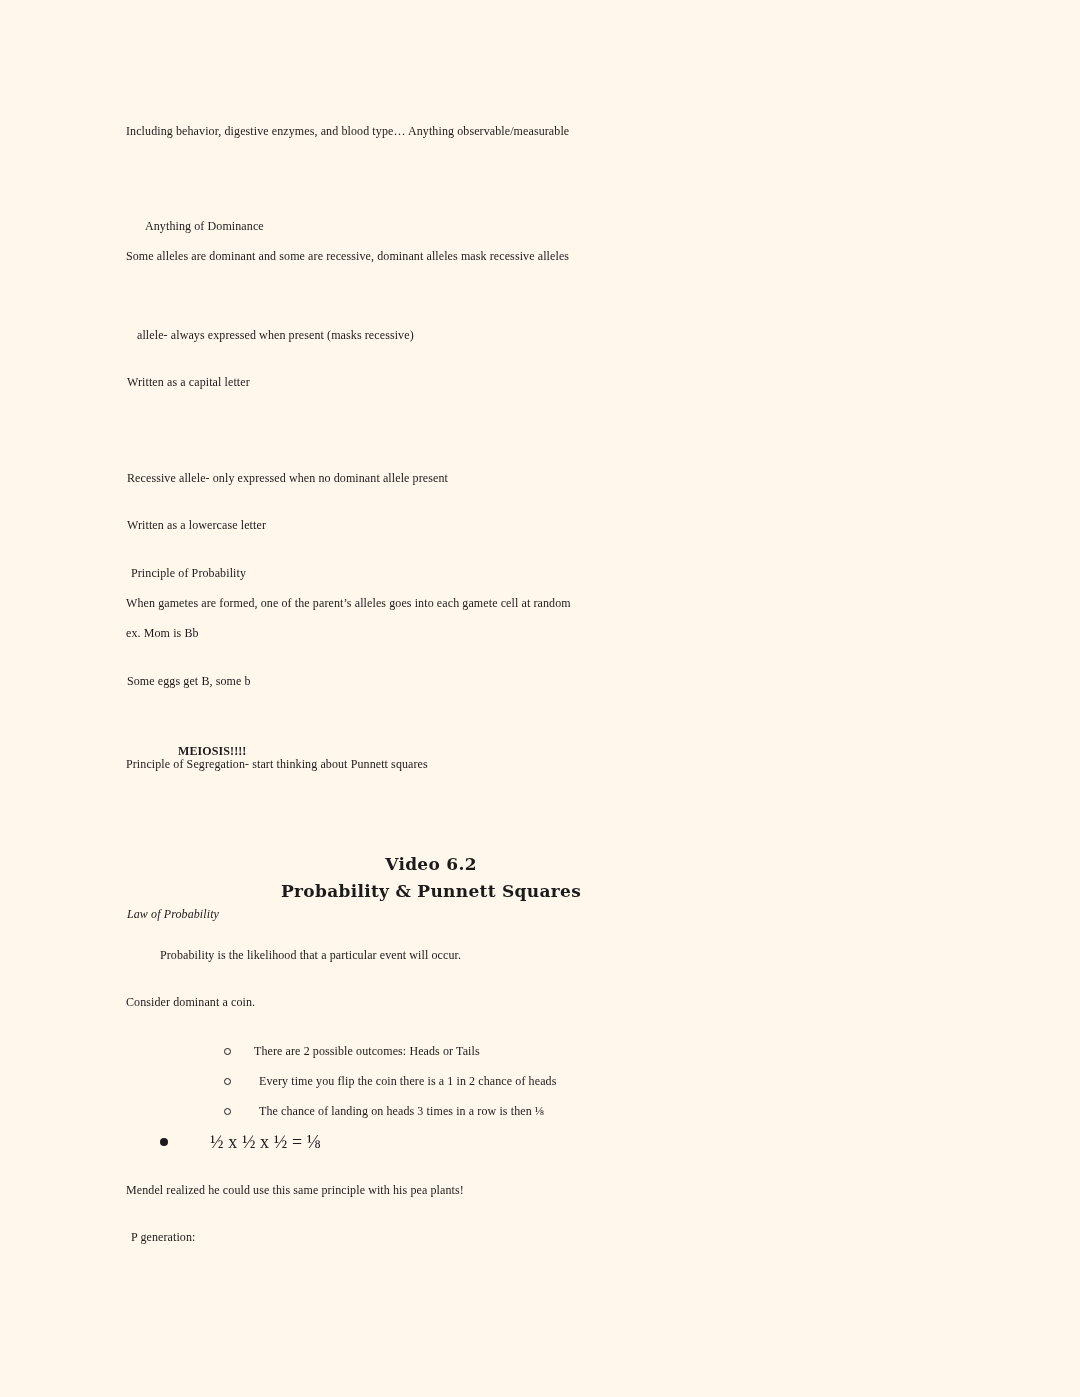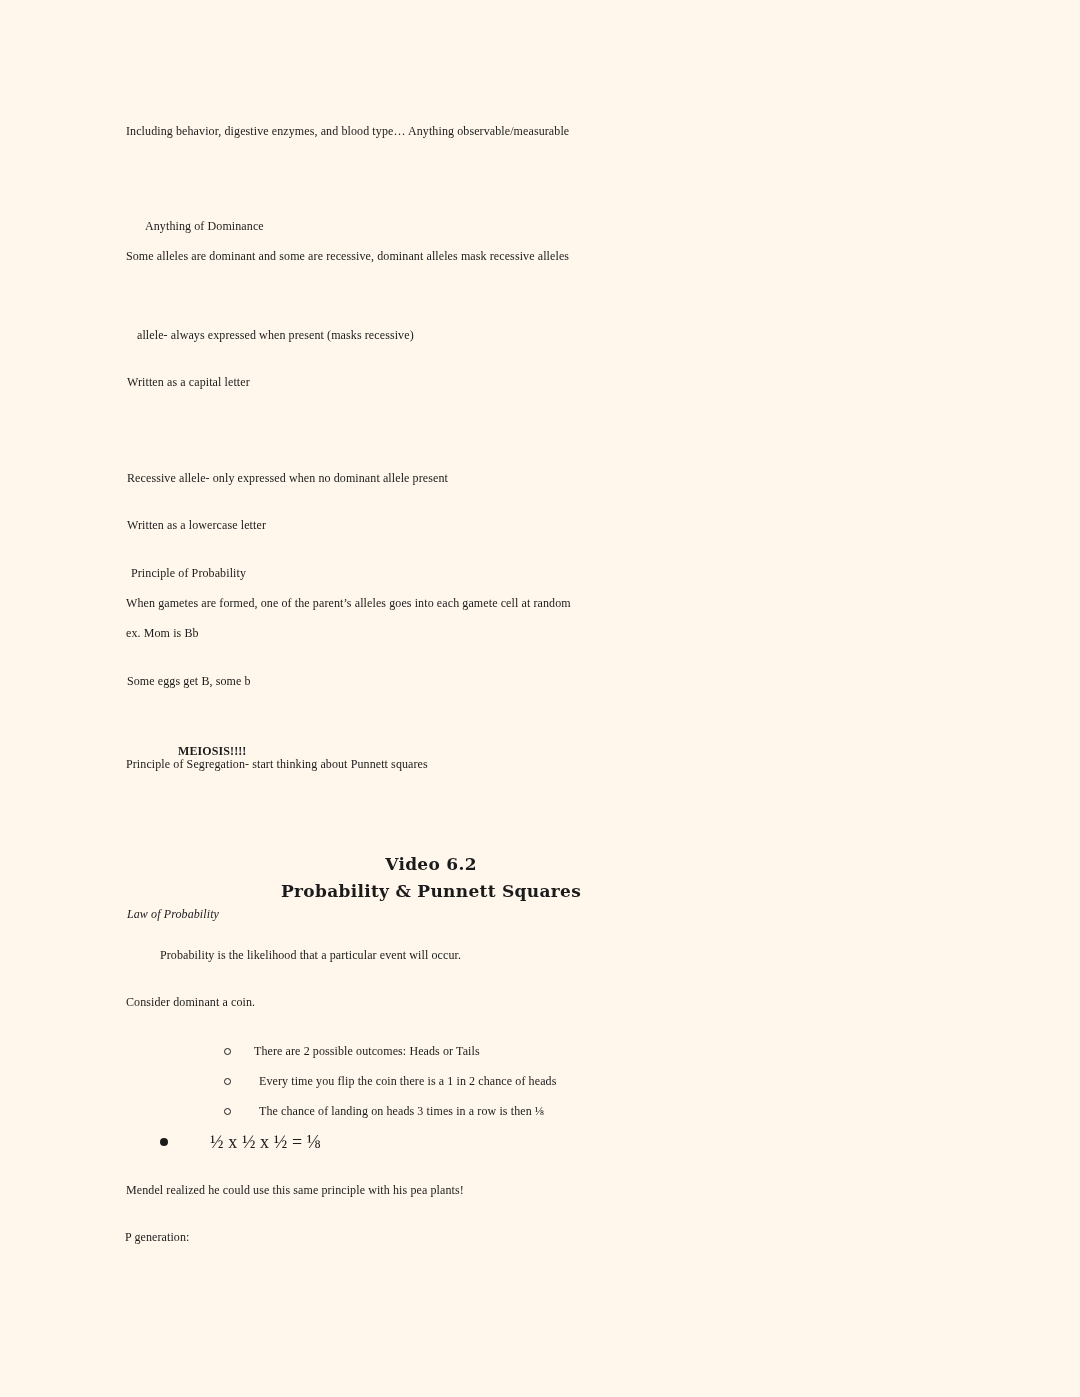--- a/index.html
+++ b/index.html
@@ -93,15 +93,15 @@
     <span class="bullet-hollow" style="left:224px; top:1108px;"></span>
     <div class="line" style="left:259px; top:1099px;">The chance of landing on heads 3 times in a row is then ⅛</div>
   </div>
 
   <div>
     <span class="bullet-solid" style="left:160px; top:1138px;"></span>
     <div class="line small" style="left:190px; top:1130px;margin-left:20px;">½  x ½ x ½ = ⅛</div>
   </div>
 
   <div class="line" style="left:126px; top:1178px;">Mendel realized he could use this same principle with his pea plants!</div>
-  <div class="line" style="left:125px; top:1225px;">P generation:</div>
+  <div class="line" style="left:131px; top:1225px;">P generation:</div>
 
 </div>
 
 </body></html>

